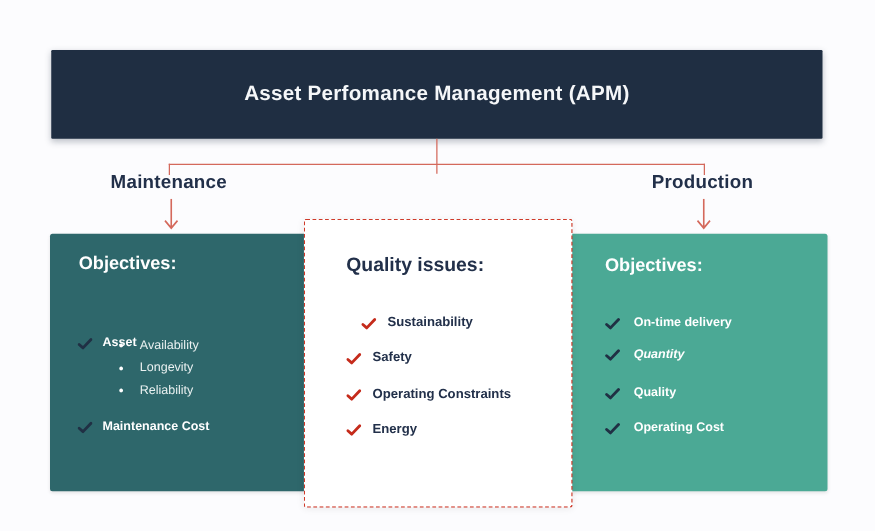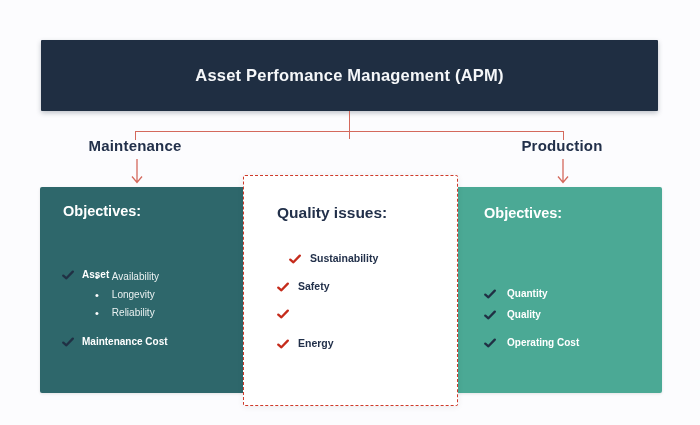--- a/index.html
+++ b/index.html
@@ -103,21 +103,21 @@
   .panel-left  .s2 { top:102px; }
   .panel-left  .s3 { top:120px; }
   .panel-left  .row-asset { left:22px; top:81px; }
 
   .panel-center .c1 { left:45px; top:76px; }
   .panel-center .c2 { left:33px; top:104px; }
   .panel-center .c3 { left:33px; top:133px; }
   .panel-center .c4 { left:33px; top:161px; }
 
   .panel-right .p1 { left:31px; top:65px; }
-  .panel-right .p2 { left:31px; top:100px; }
+  .panel-right .p2 { left:31px; top:90px;font-style:italic; }
   .panel-right .p3 { left:31px; top:121px; }
   .panel-right .p4 { left:31px; top:149px; }
 </style>
 </head>
 <body>
 
 <div class="canvas" style="--header-bg:#1f2e42; --left-bg:#2e676b; --right-bg:#4ba995; --line-red:#d4695c; --dash-red:#cf3a2a; --navy-text:#22304a;">
 
   <div class="header">
     <span class="header-title">Asset Perfomance Management (APM)</span>
@@ -173,20 +173,28 @@
             <path d="M1.3 5.6 L4.4 8.3 L10.8 1.6" fill="none" stroke="#203044" stroke-width="2.3" stroke-linecap="round" stroke-linejoin="round"></path>
           </svg>
       </span>
       <span class="row-label">Maintenance Cost</span>
     </div>
   </div>
 
   <div class="panel panel-right">
     <div class="panel-title">Objectives:</div>
 
+    <div class="row p1">
+      <span class="check">
+        <svg width="12" height="10" viewBox="0 0 12 10">
+            <path d="M1.3 5.6 L4.4 8.3 L10.8 1.6" fill="none" stroke="#203044" stroke-width="2.3" stroke-linecap="round" stroke-linejoin="round"></path>
+          </svg>
+      </span>
+      <span class="row-label">On-time delivery</span>
+    </div>
     <div class="row p2">
       <span class="check">
         <svg width="12" height="10" viewBox="0 0 12 10">
             <path d="M1.3 5.6 L4.4 8.3 L10.8 1.6" fill="none" stroke="#203044" stroke-width="2.3" stroke-linecap="round" stroke-linejoin="round"></path>
           </svg>
       </span>
       <span class="row-label">Quantity</span>
     </div>
     <div class="row p3">
       <span class="check">
@@ -224,20 +232,21 @@
           </svg>
       </span>
       <span class="row-label">Safety</span>
     </div>
     <div class="row c3">
       <span class="check">
         <svg width="12" height="10" viewBox="0 0 12 10">
             <path d="M1.3 5.6 L4.4 8.3 L10.8 1.6" fill="none" stroke="#c52b1b" stroke-width="2.3" stroke-linecap="round" stroke-linejoin="round"></path>
           </svg>
       </span>
+      <span class="row-label">Operating Constraints</span>
     </div>
     <div class="row c4">
       <span class="check">
         <svg width="12" height="10" viewBox="0 0 12 10">
             <path d="M1.3 5.6 L4.4 8.3 L10.8 1.6" fill="none" stroke="#c52b1b" stroke-width="2.3" stroke-linecap="round" stroke-linejoin="round"></path>
           </svg>
       </span>
       <span class="row-label">Energy</span>
     </div>
   </div>

